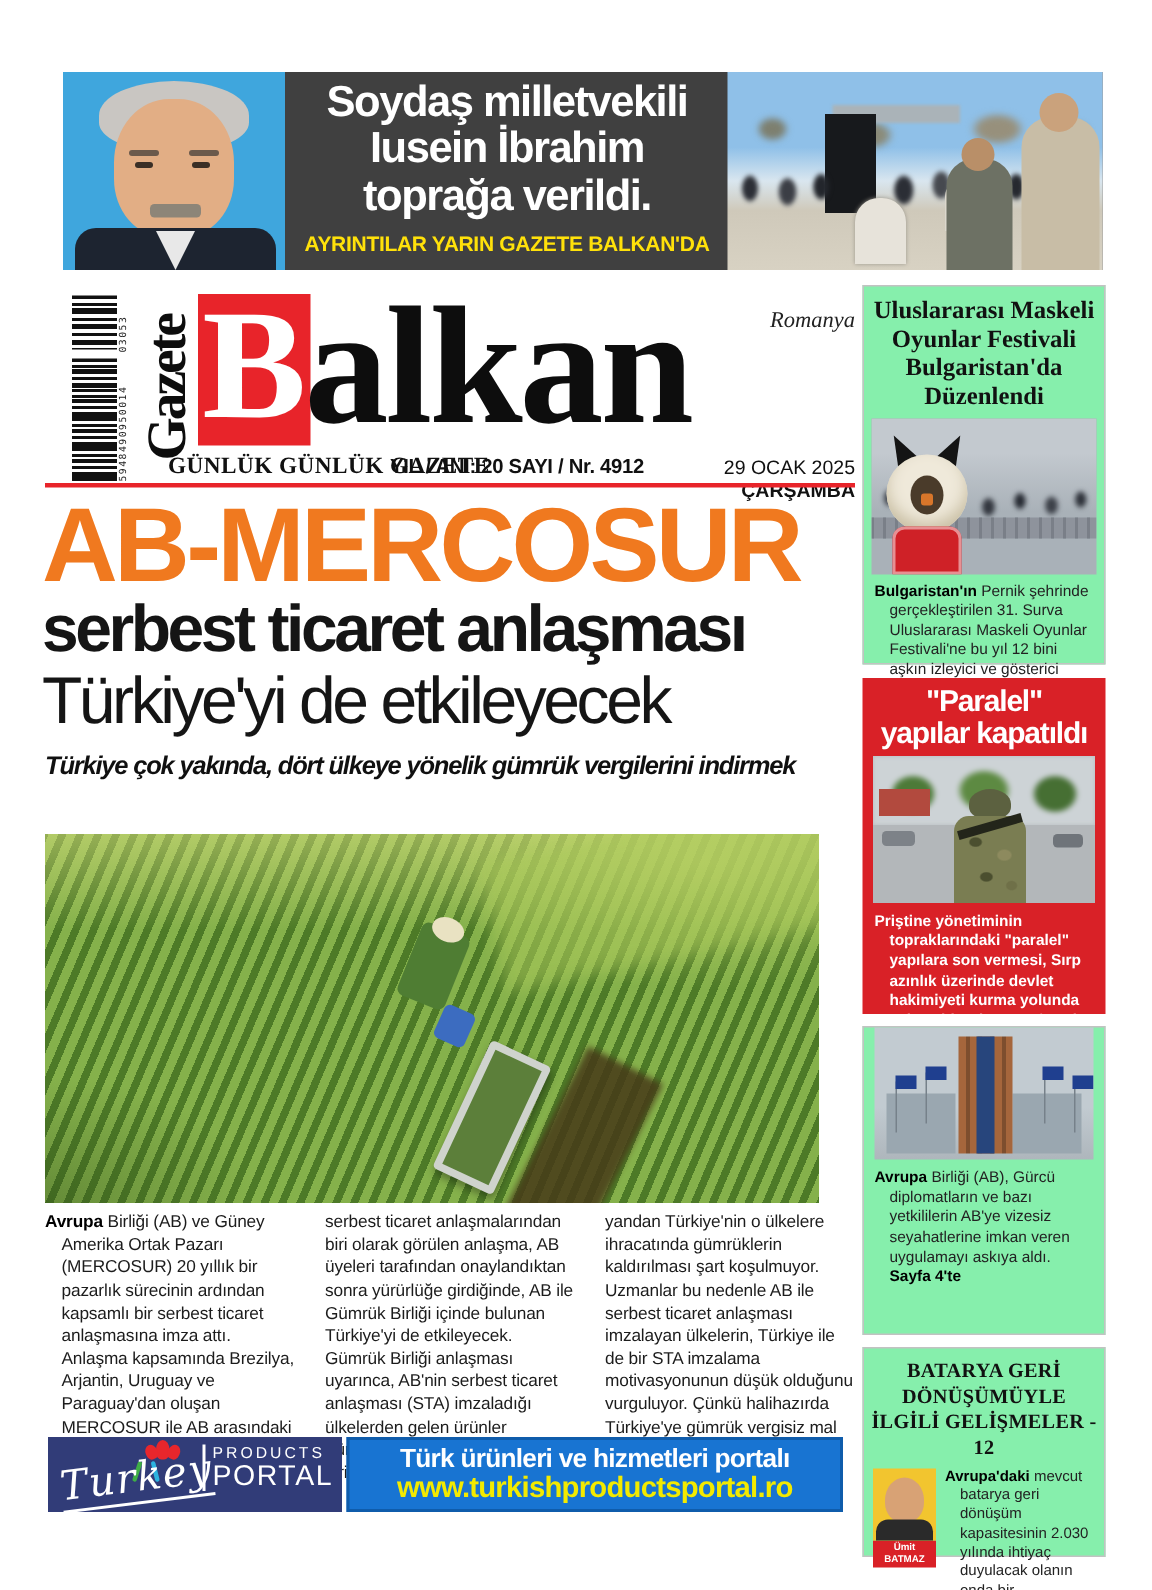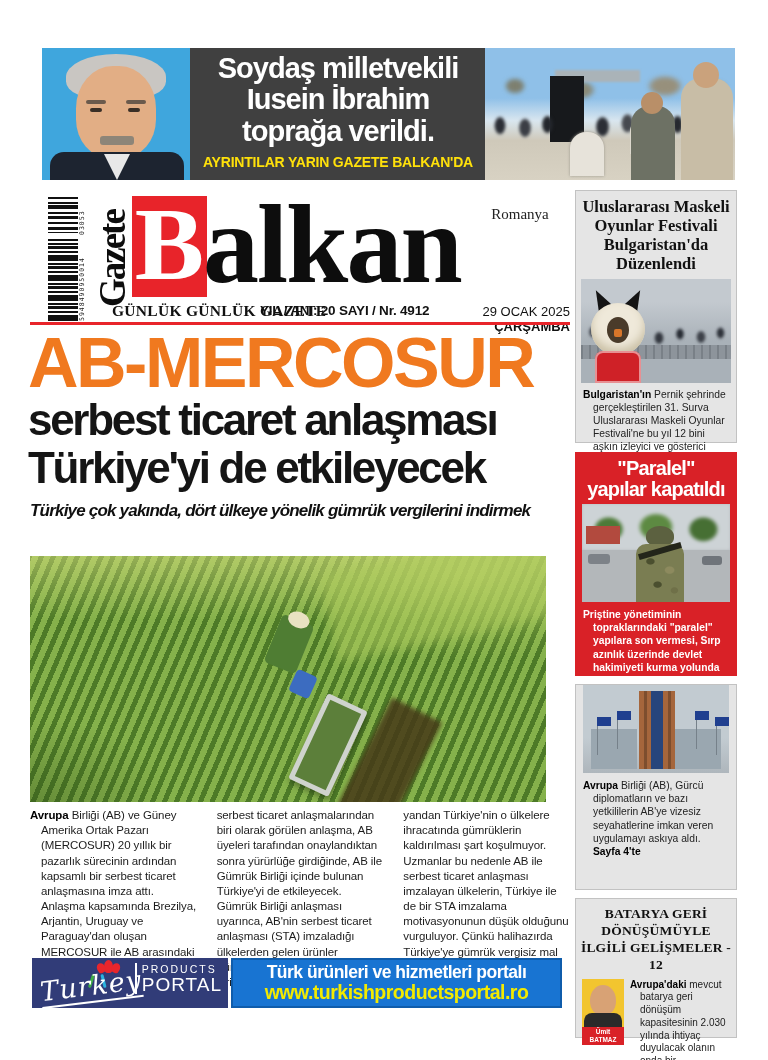--- a/index.html
+++ b/index.html
@@ -55,33 +55,33 @@
                  repeating-linear-gradient(180deg,transparent 0 7px,#111 7px 10px);}
   .bc-num{position:absolute;left:30px;width:14px;font-family:"DejaVu Sans Mono",monospace;font-size:6.5px;
       writing-mode:vertical-rl;transform:rotate(180deg);letter-spacing:1px;color:#222;}
   .gazete-v{left:90px;top:196px;width:44px;height:126px;display:flex;align-items:center;justify-content:center;
       font-family:"Liberation Serif",serif;font-weight:bold;font-size:37px;
       writing-mode:vertical-rl;transform:rotate(180deg);letter-spacing:-2px;color:#0d0d0d;}
   .b-box{left:132px;top:196px;width:75px;height:101px;background:#e8242a;display:flex;align-items:center;justify-content:center;}
   .b-box span{font-family:"Liberation Serif",serif;font-weight:bold;font-size:104px;color:#fff;line-height:0.8;margin-top:-6px;}
   .alkan{left:203px;top:193px;width:370px;font-family:"Liberation Serif",serif;font-weight:bold;
       font-size:112px;line-height:0.92;letter-spacing:-2px;color:#0d0d0d;}
-  .romanya{left:470px;top:206px;width:100px;text-align:center;font-family:"Liberation Serif",serif;
-      font-size:15px;color:#222;}
+  .romanya{left:470px;top:206px;width:100px;text-align:right;font-family:"Liberation Serif",serif;
+      font-style:italic;font-size:15px;color:#222;}
   .mh-tagline{left:112px;top:302px;font-family:"Liberation Serif",serif;font-weight:bold;font-size:15.5px;letter-spacing:0.3px;}
   .mh-issue{left:260px;top:303px;font-weight:bold;font-size:13.5px;letter-spacing:-0.2px;}
   .mh-date{left:420px;top:304px;width:150px;text-align:right;font-size:13px;}
   .mh-date b{font-weight:bold;}
   .red-rule{left:30px;top:322px;width:540px;height:3px;background:#e8242a;}
 
   
   .h1-orange{left:28px;top:330px;width:544px;color:#f0791f;font-weight:800;font-size:70px;
       line-height:0.95;letter-spacing:-2.5px;}
   .h2a{left:28px;top:398px;width:544px;color:#151515;font-weight:800;font-size:44px;line-height:1;letter-spacing:-2.3px;}
-  .h2b{left:28px;top:446px;width:544px;color:#151515;font-weight:700;font-size:44px;line-height:1;letter-spacing:-2.3px;}
+  .h2b{left:28px;top:446px;width:544px;color:#151515;font-weight:400;font-size:44px;line-height:1;letter-spacing:-2.3px;}
   .deck{left:30px;top:500px;width:544px;font-style:italic;font-weight:bold;font-size:17px;
       line-height:1.25;letter-spacing:-0.8px;color:#101010;}
 
   .field-photo{left:30px;top:556px;width:516px;height:246px;overflow:hidden;background:#6d9a3a;}
   .field-rows{position:absolute;left:-20%;top:-30%;width:140%;height:160%;
       background:repeating-linear-gradient(113deg,#4d7a27 0 5px,#85b14b 5px 11px);}
   .field-light{position:absolute;inset:0;
       background:linear-gradient(180deg,rgba(222,228,130,.5) 0,rgba(222,228,130,0) 26%),
                  radial-gradient(260px 120px at 85% 8%,rgba(205,220,110,.55),transparent 70%),
                  radial-gradient(200px 120px at 0% 100%,rgba(40,70,20,.35),transparent 70%);}
@@ -117,21 +117,21 @@
   .leaf2{position:absolute;left:70px;top:16px;width:3px;height:14px;background:#2bb3e0;transform:rotate(-14deg);border-radius:2px;}
   .ad-pp{position:absolute;right:6px;top:5px;border-left:2px solid #fff;padding-left:5px;color:#fff;text-align:left;}
   .ad-pp .l1{font-size:10.5px;letter-spacing:2px;}
   .ad-pp .l2{font-size:19px;letter-spacing:1px;line-height:1;}
   .ad-right{flex:1;margin-left:3px;background:#1874d2;border:2px solid #0f5cab;
       display:flex;flex-direction:column;align-items:center;justify-content:center;}
   .ad-right .t1{color:#fff;font-weight:800;font-size:17.5px;letter-spacing:-0.5px;line-height:1.1;}
   .ad-right .t2{color:#f3ea00;font-weight:800;font-size:19.5px;letter-spacing:-0.5px;line-height:1.1;}
 
   
-  .sb-box{left:575px;width:162px;background:#e5e5e5;border:1px solid #c2c2c2;box-sizing:border-box;}
+  .sb-box{left:575px;width:162px;background:#86efac;border:1px solid #c2c2c2;box-sizing:border-box;}
   .s1{top:190px;height:253px;}
   .s1 h3{margin:6px 4px 5px;text-align:center;font-family:"Liberation Serif",serif;
       font-weight:600;font-size:16.5px;line-height:1.16;color:#111;}
   .s1-photo{position:relative;margin:0 5px;height:104px;overflow:hidden;background:#a9b1b8;}
   .s1-photo .fog{position:absolute;inset:0;background:linear-gradient(180deg,#c3c9cf 0 22%,rgba(195,201,207,0) 60%);}
   .s1-photo .crowd{position:absolute;left:0;top:28px;width:100%;height:50px;filter:blur(1.6px);
       background:radial-gradient(7px 10px at 8% 50%,#3c4048 45%,transparent 60%),
                  radial-gradient(8px 11px at 20% 60%,#2e323a 45%,transparent 60%),
                  radial-gradient(7px 10px at 34% 52%,#4a4e56 45%,transparent 60%),
                  radial-gradient(8px 11px at 52% 62%,#33373f 45%,transparent 60%),

